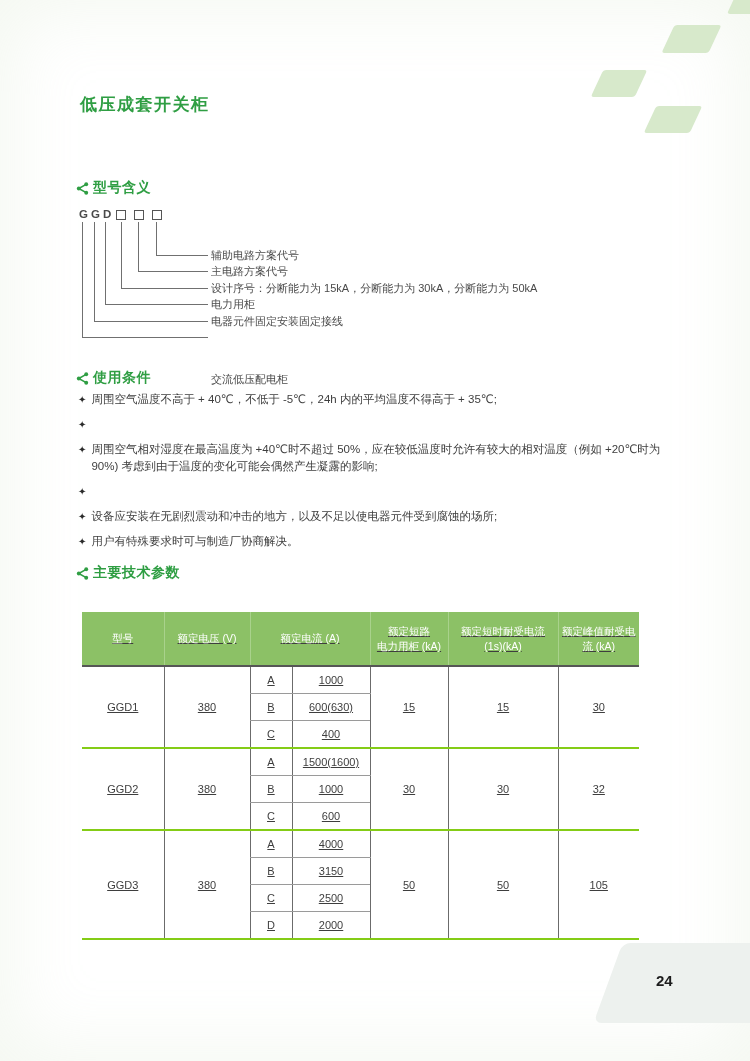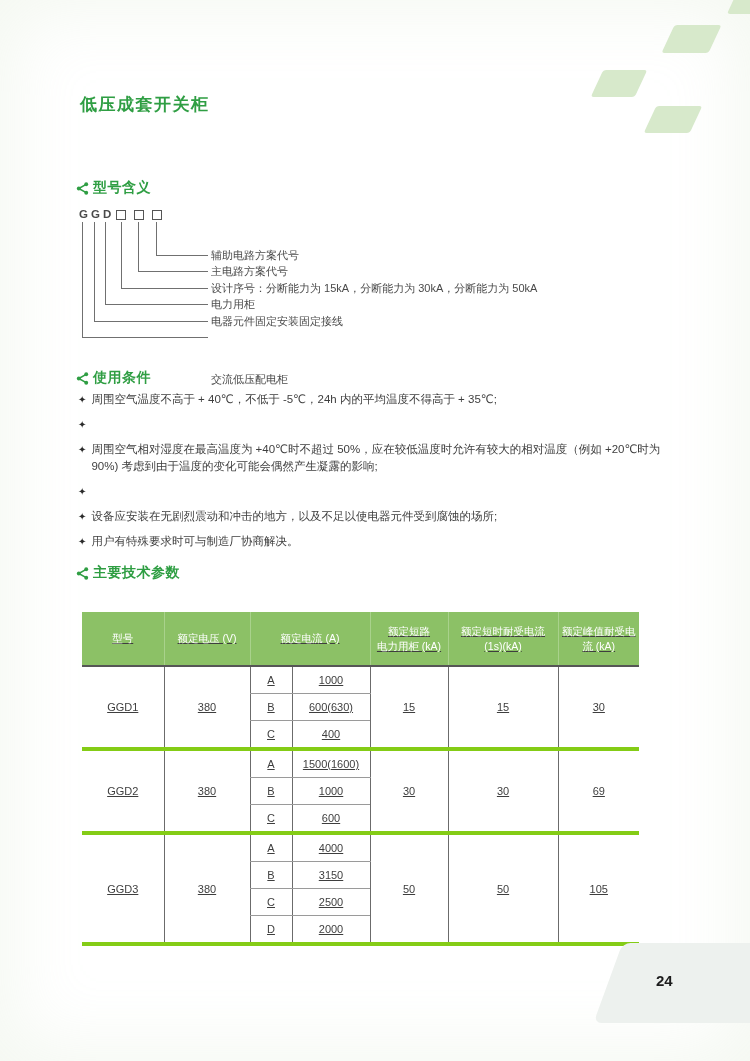--- a/index.html
+++ b/index.html
@@ -67,21 +67,21 @@
     text-align:center;vertical-align:middle;height:53px;
     border-right:1px solid #a9d28c;border-bottom:2px solid #565656;padding:0 2px;
   }
   .params th:last-child{border-right:none;margin-left:20px;}
   .params td{
     font-size:11px;color:#3e3e3e;text-align:center;vertical-align:middle;
     height:26px;padding:0;background:#fff;
   }
   .params .vline{border-left:1px solid #6b6b6b;}
   .params .subline{border-bottom:1px solid #9a9a9a;}
-  .params .group-end{border-bottom:4px solid #84cc16;}
+  .params .group-end{border-bottom:2px solid #84cc16;}
   .params th span{display:block;}
 </style>
 </head>
 <body>
 
 <div id="page">
 
   <div class="decor a"></div>
   <div class="decor b"></div>
   <div class="decor c"></div>
@@ -219,21 +219,21 @@
         <td class="vline group-end">400</td>
       </tr>
 
       <tr>
         <td rowspan="3" class="group-end">GGD2</td>
         <td rowspan="3" class="vline group-end">380</td>
         <td class="vline subline">A</td>
         <td class="vline subline">1500(1600)</td>
         <td rowspan="3" class="vline group-end">30</td>
         <td rowspan="3" class="vline group-end">30</td>
-        <td rowspan="3" class="vline group-end">69</td>
+        <td rowspan="3" class="vline group-end">32</td>
       </tr>
       <tr>
         <td class="vline subline">B</td>
         <td class="vline subline">1000</td>
       </tr>
       <tr>
         <td class="vline group-end">C</td>
         <td class="vline group-end">600</td>
       </tr>
 

